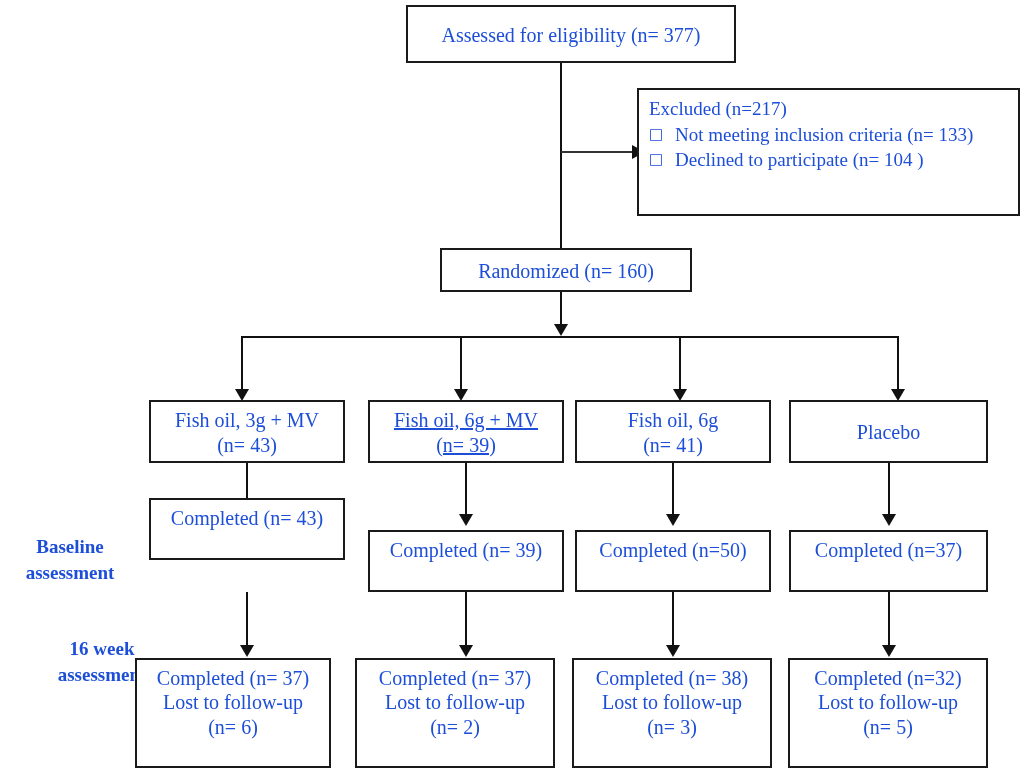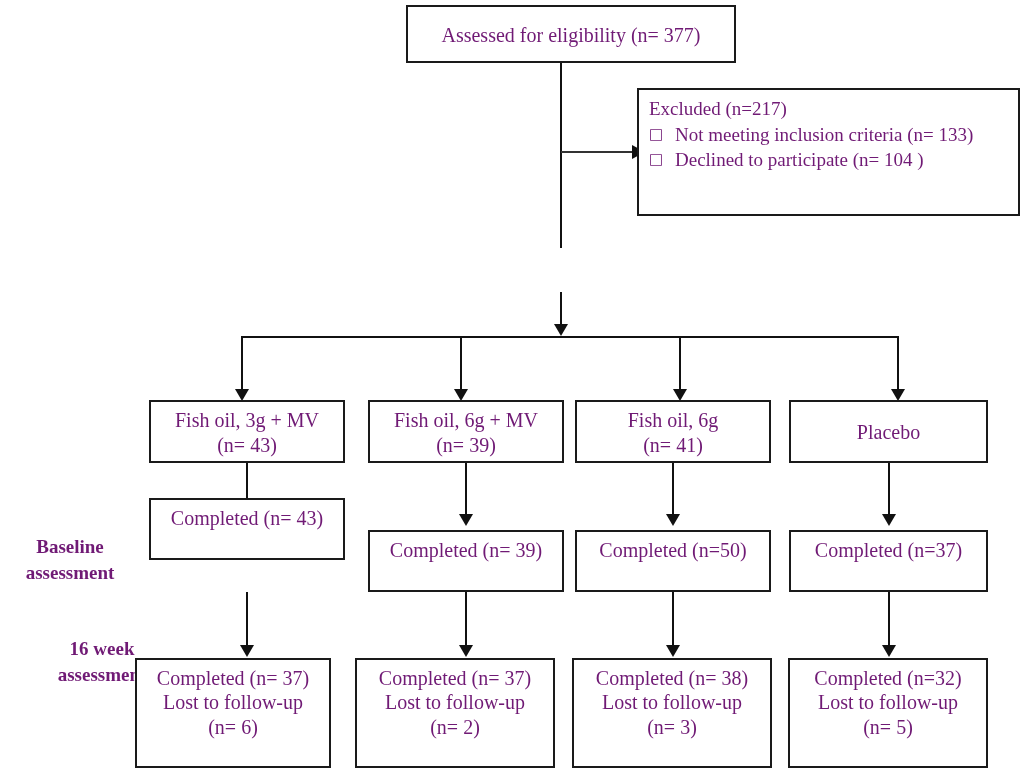--- a/index.html
+++ b/index.html
@@ -6,21 +6,21 @@
     margin: 0;
     padding: 0;
     background: #ffffff;
   }
   #canvas {
     position: relative;
     width: 1024px;
     height: 771px;
     background: #ffffff;
     font-family: "Liberation Serif", "DejaVu Serif", serif;
-    color: #701a75;
+    color: #1d4ed8;
     overflow: hidden;
   }
   .box {
     position: absolute;
     box-sizing: border-box;
     border: 2px solid #1a1a1a;
     background: #ffffff;
     text-align: center;
     font-size: 20px;
     line-height: 1.22;
@@ -114,20 +114,23 @@
     <div class="excl-item">
       <span class="excl-bullet">□</span>
       <span class="excl-text">Not meeting inclusion criteria (n= 133)</span>
     </div>
     <div class="excl-item">
       <span class="excl-bullet">□</span>
       <span class="excl-text">Declined to participate (n= 104 )</span>
     </div>
   </div>
 
+  <div class="box center-v" id="randomized-box" style="left:440px; top:248px; width:252px; height:44px;">
+    <span class="line">Randomized (n= 160)</span>
+  </div>
 
   <div class="vline" style="left:560px; top:292px; height:34px;"></div>
   <div class="arrow-down" style="left:554px; top:324px;"></div>
 
   <div class="hline" style="left:241px; top:336px; width:658px;"></div>
 
   <div class="vline" style="left:241px; top:336px; height:58px;"></div>
   <div class="arrow-down" style="left:235px; top:389px;"></div>
 
   <div class="vline" style="left:460px; top:336px; height:58px;"></div>
@@ -136,21 +139,21 @@
   <div class="vline" style="left:679px; top:336px; height:58px;"></div>
   <div class="arrow-down" style="left:673px; top:389px;"></div>
 
   <div class="vline" style="left:897px; top:336px; height:58px;"></div>
   <div class="arrow-down" style="left:891px; top:389px;"></div>
 
   <div class="box center-v" style="left:149px; top:400px; width:196px; height:63px;">
     <span class="line">Fish oil, 3g + MV</span>
     <span class="line">(n= 43)</span>
   </div>
-  <div class="box center-v" style="left:368px; top:400px; width:196px; height:63px;">
+  <div class="box center-v" style="left:368px; top:400px; width:196px; height:63px;text-decoration:underline;">
     <span class="line">Fish oil, 6g + MV</span>
     <span class="line">(n= 39)</span>
   </div>
   <div class="box center-v" style="left:575px; top:400px; width:196px; height:63px;">
     <span class="line">Fish oil, 6g</span>
     <span class="line">(n= 41)</span>
   </div>
   <div class="box center-v" style="left:789px; top:400px; width:199px; height:63px;gap:32px;">
     <span class="line">Placebo</span>
   </div>

